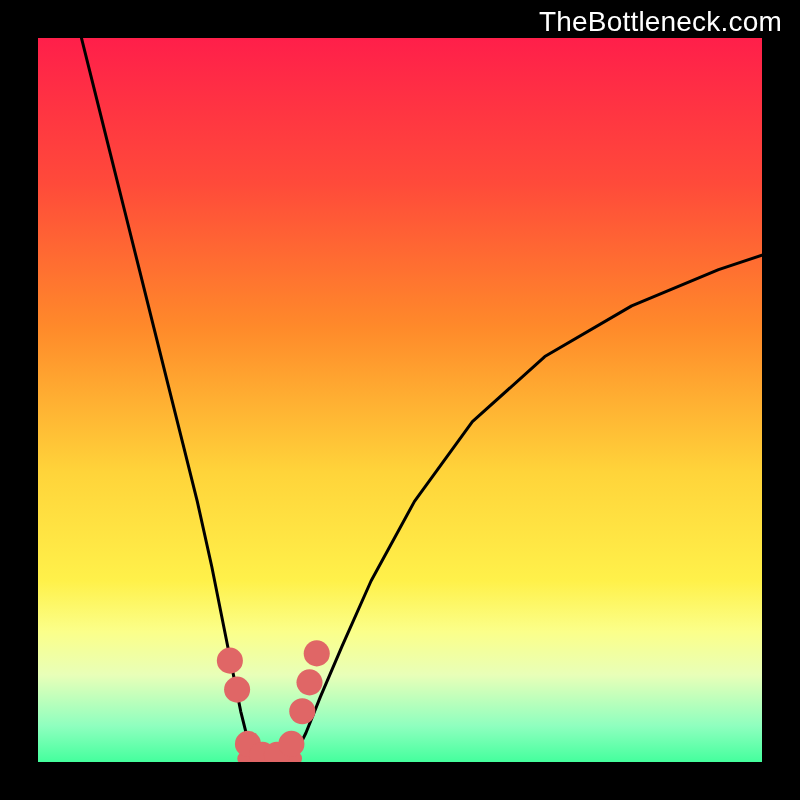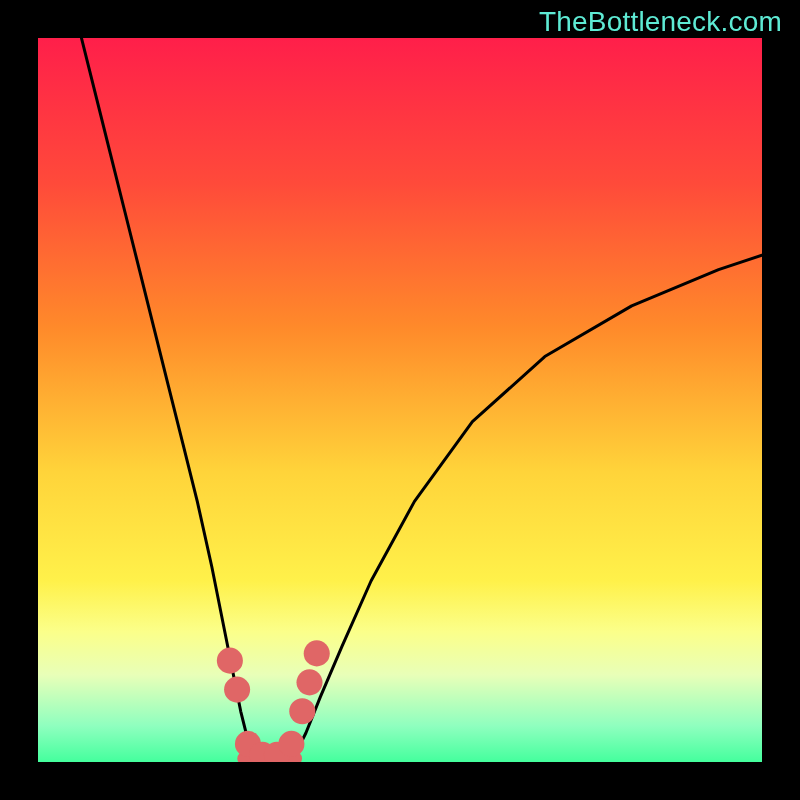--- a/index.html
+++ b/index.html
@@ -26,21 +26,21 @@
     width: 724px;
     height: 724px;
     overflow: hidden;
   }
   .watermark {
     position: absolute;
     top: 6px;
     right: 18px;
     font-size: 28px;
     font-weight: 400;
-    color: #5eead4;
+    color: #ffffff;
     letter-spacing: 0.2px;
   }
   svg {
     display: block;
   }
 </style>
 </head>
 <body>
 
 <div class="frame">

